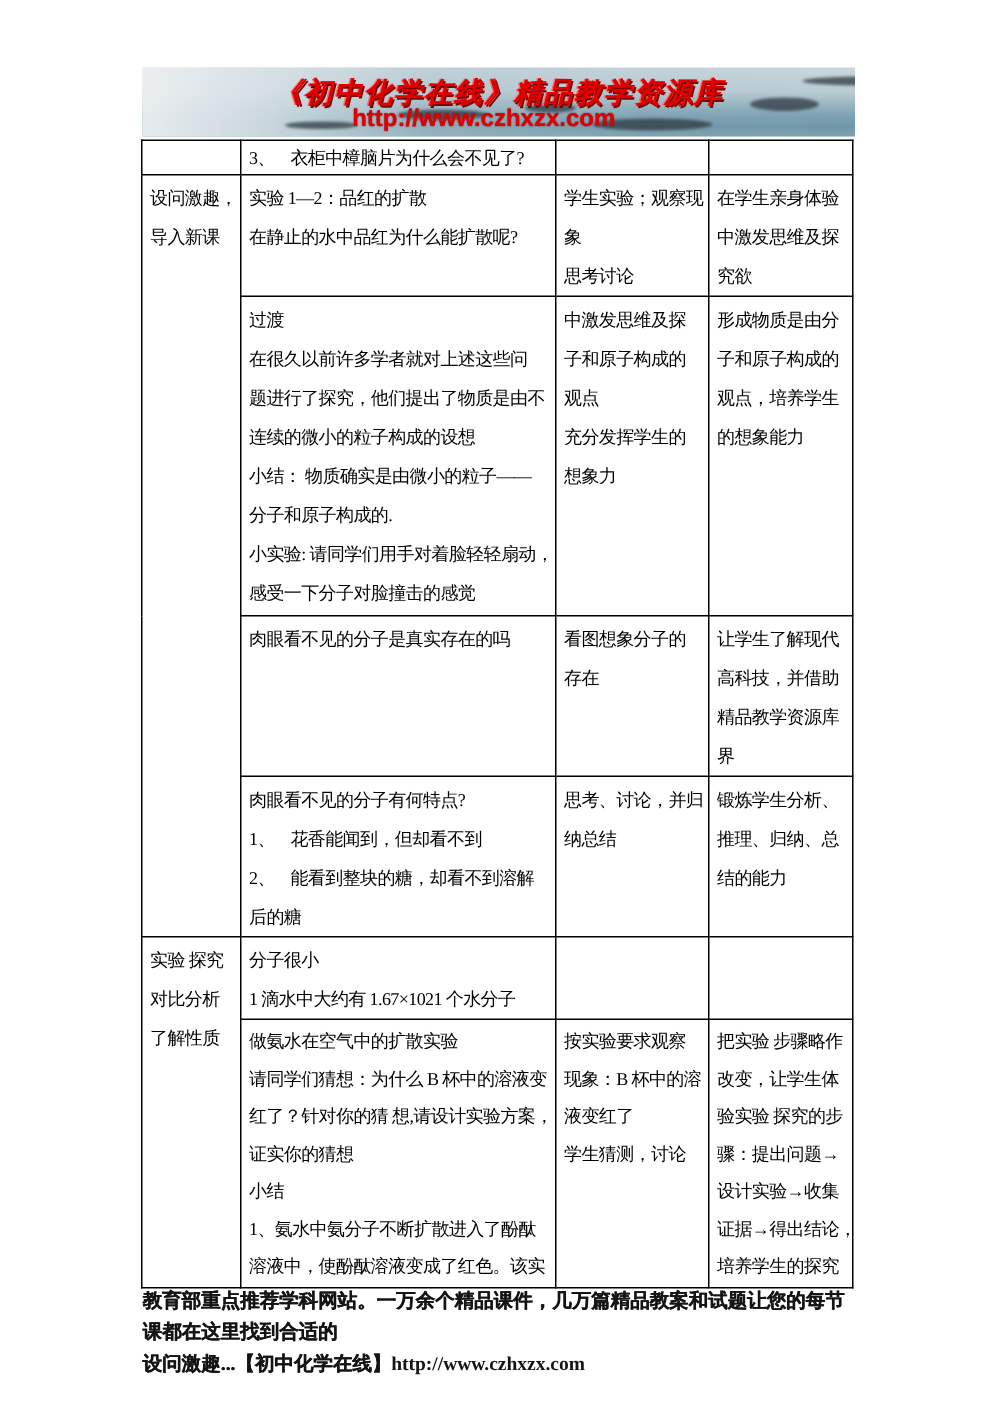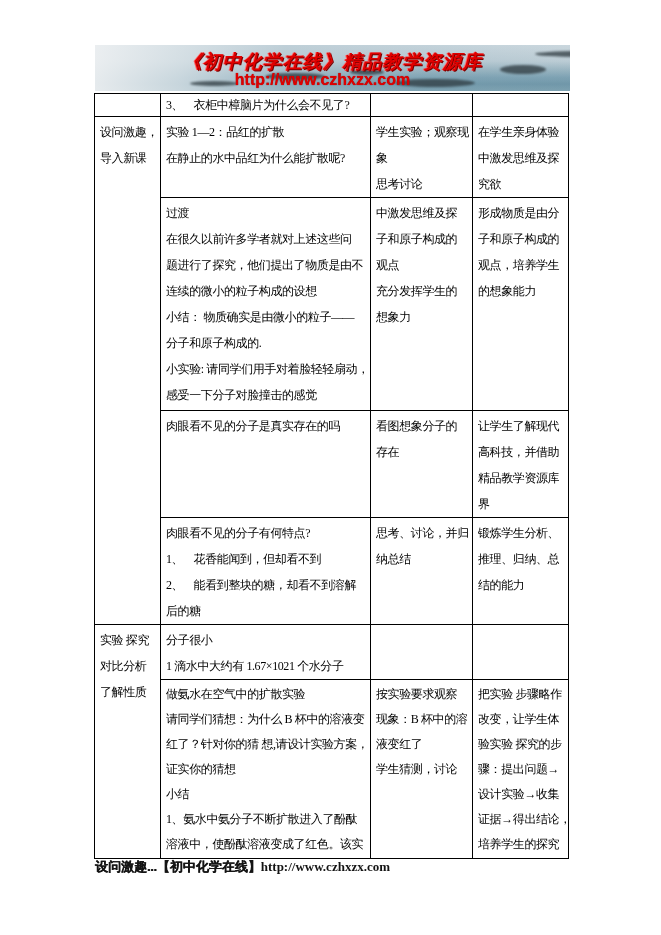--- a/index.html
+++ b/index.html
@@ -167,14 +167,15 @@
 验实验 探究的步
 骤：提出问题→
 设计实验→收集
 证据→得出结论，
 培养学生的探究</td>
   </tr>
 </tbody>
   </table>
 
 <div class="footer">
+  <div>教育部重点推荐学科网站。一万余个精品课件，几万篇精品教案和试题让您的每节课都在这里找到合适的</div>
   <div><span>设问激趣...【初中化学在线】</span><span class="url">http://www.czhxzx.com</span></div>
 </div>
 
 </body></html>

